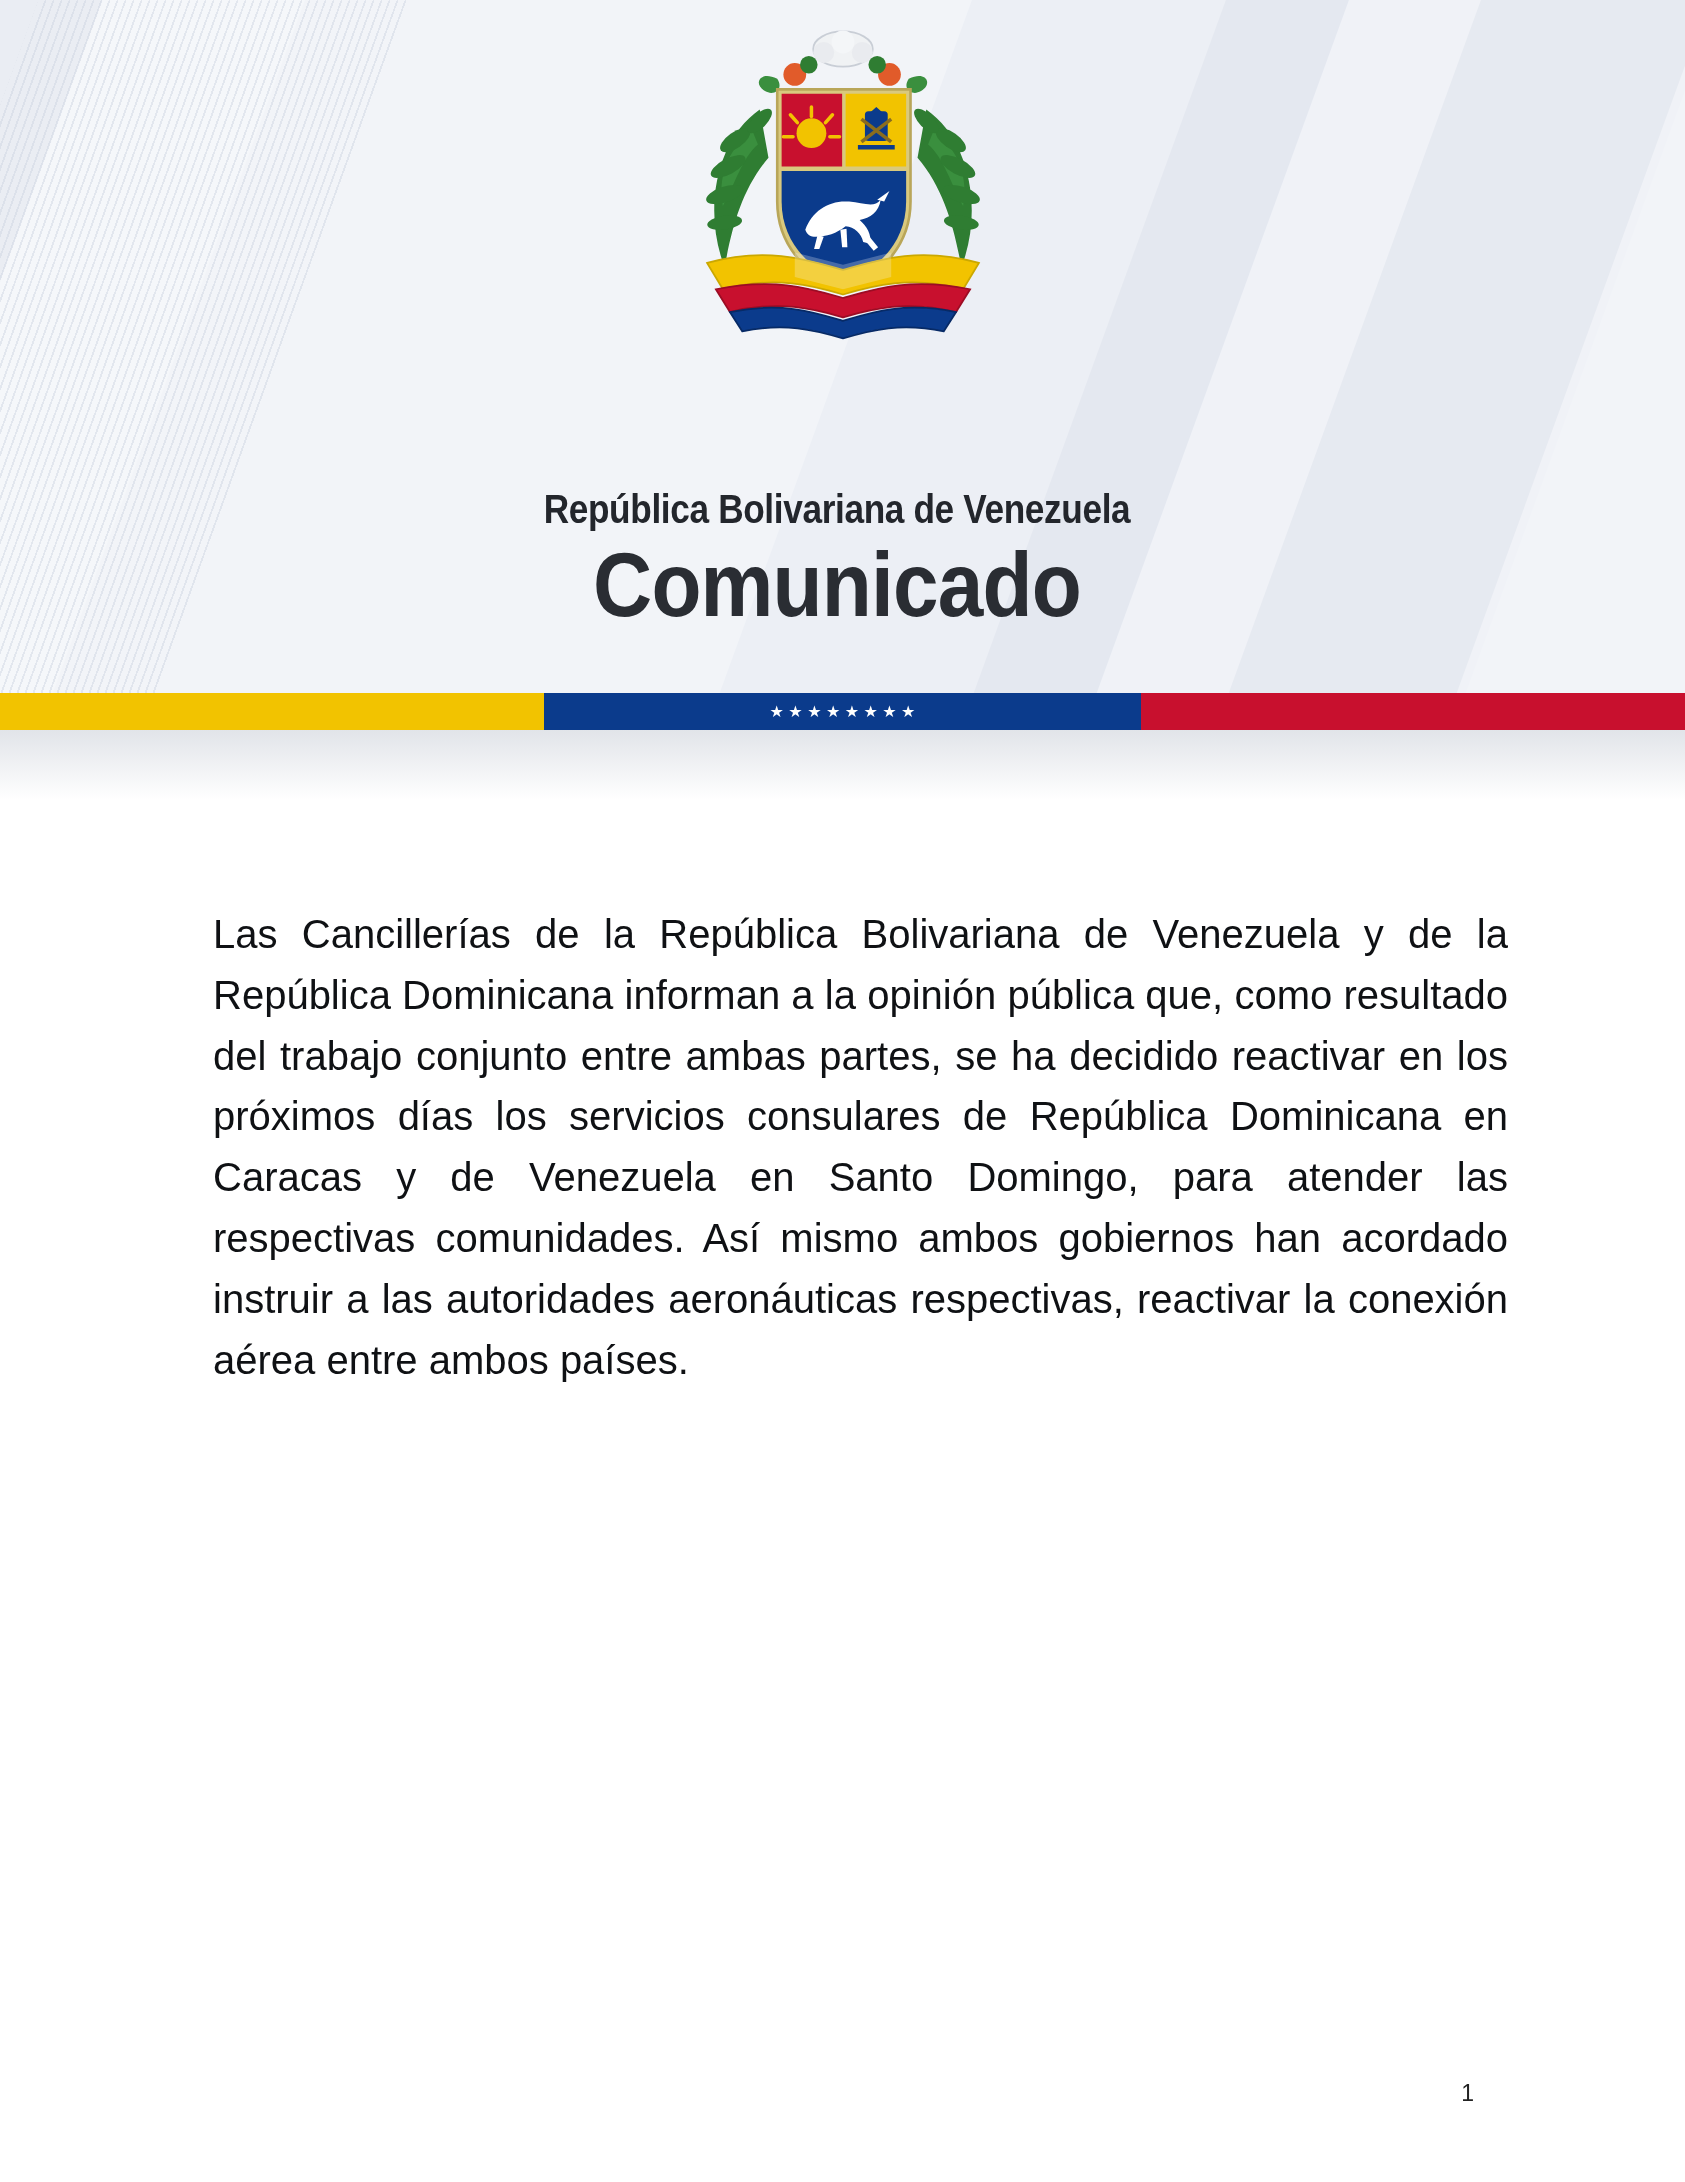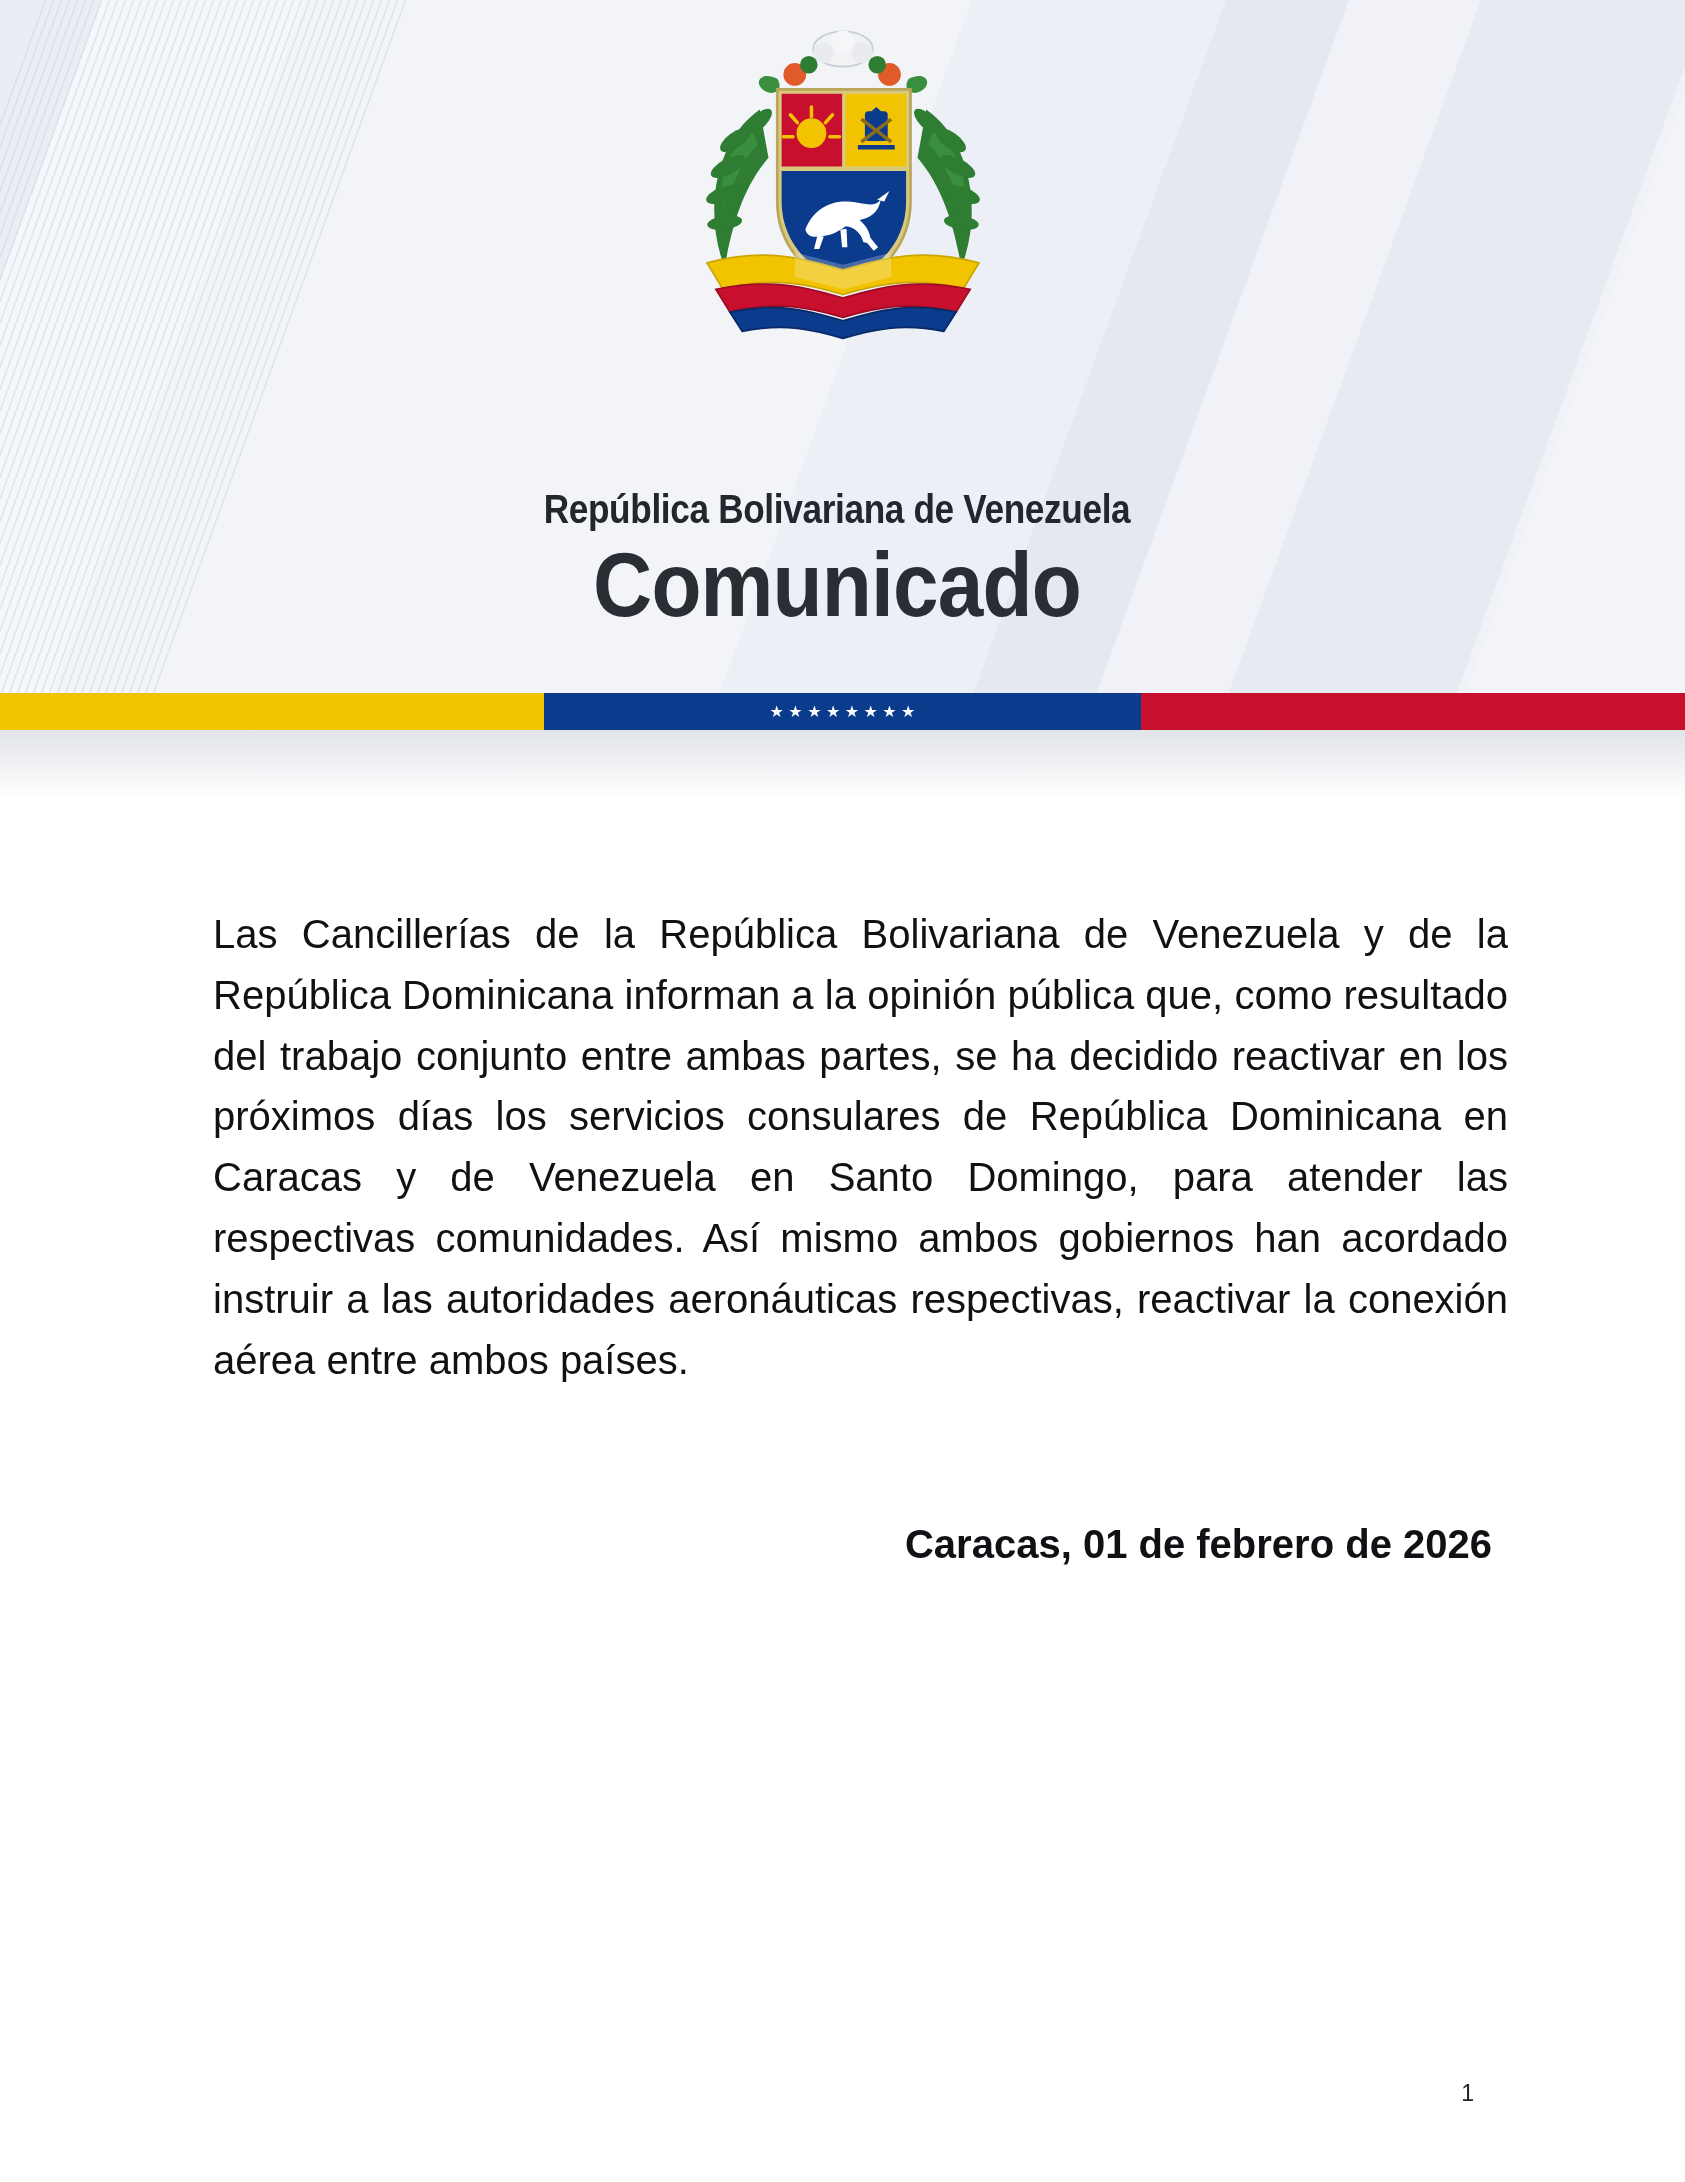--- a/index.html
+++ b/index.html
@@ -270,17 +270,16 @@
 <div class="rule">
   <div class="seg yellow-l"></div>
   <div class="seg blue-c"></div>
   <div class="seg red-r"></div>
   <div class="stars">★ ★ ★ ★ ★ ★ ★ ★</div>
 </div>
 <div class="rule-shadow"></div>
 
 <div class="content">
   <p class="para">Las Cancillerías de la República Bolivariana de Venezuela y de la República Dominicana informan a la opinión pública que, como resultado del trabajo conjunto entre ambas partes, se ha decidido reactivar en los próximos días los servicios consulares de República Dominicana en Caracas y de Venezuela en Santo Domingo, para atender las respectivas comunidades. Así mismo ambos gobiernos han acordado instruir a las autoridades aeronáuticas respectivas, reactivar la conexión aérea entre ambos países.</p>
-  <div class="signoff">Caracas, 01 de febrero de 2026</div>
 </div>
 
 <div class="page-number">1</div>
 
 
 </body></html>

